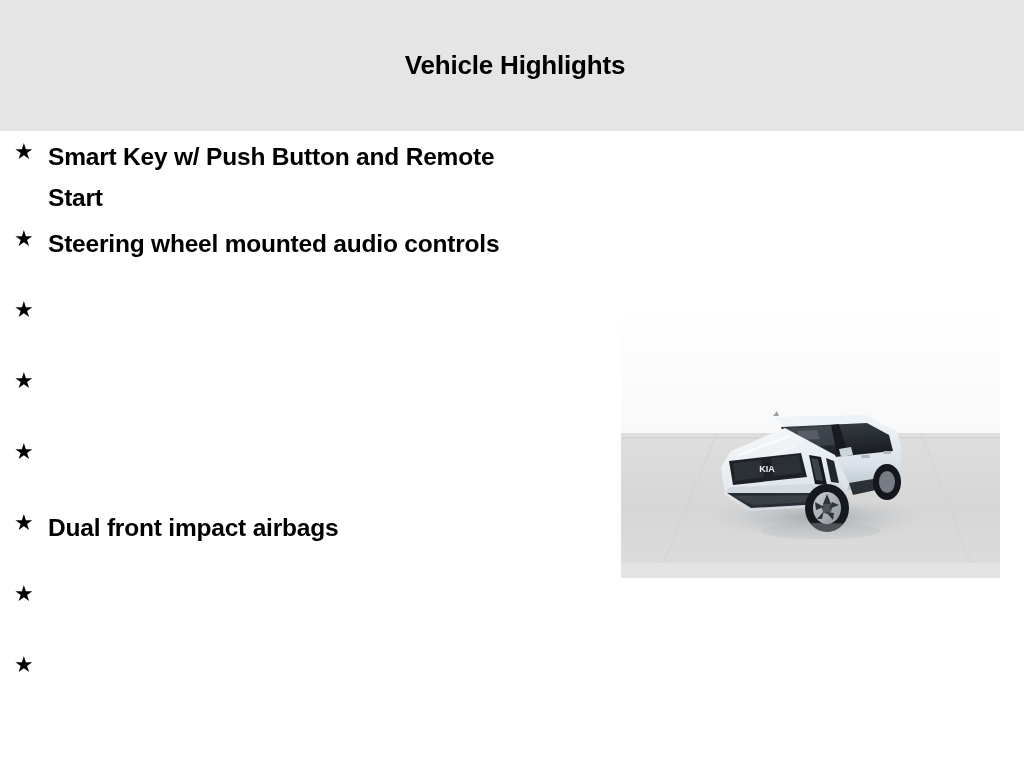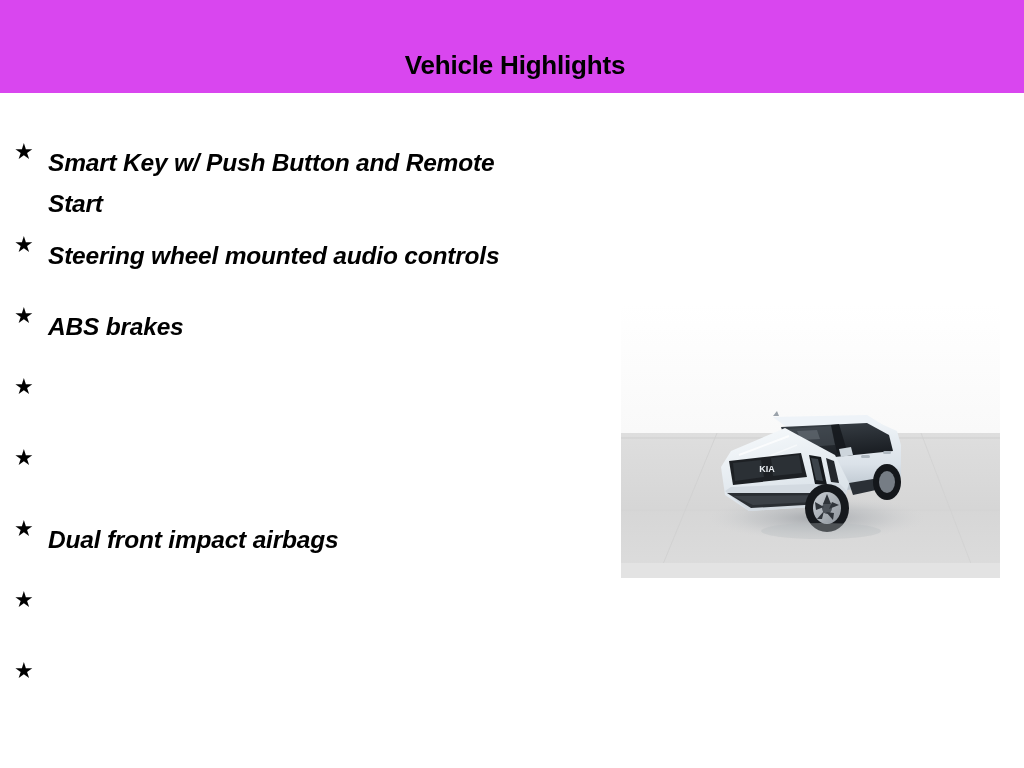--- a/index.html
+++ b/index.html
@@ -15,22 +15,22 @@
     overflow: hidden;
     position: relative;
   }
 
   
   #header-band {
     position: absolute;
     left: 0;
     top: 0;
     width: 1024px;
-    height: 93px;
-    background: #d946ef;
+    height: 131px;
+    background: #e5e5e5;
     box-sizing: border-box;
   }
   #page-title {
     position: absolute;
     left: 0;
     top: 50px;
     width: 1030px;
     text-align: center;
     font-size: 26px;
     font-weight: bold;
@@ -68,23 +68,22 @@
     text-align: left;
     font-family: "DejaVu Sans", sans-serif;
   }
   .highlight-label {
     flex: 1 1 auto;
     font-size: 24.5px;
     font-weight: bold;
     color: #000000;
     line-height: 41px;
     letter-spacing: -0.2px;
-    padding-top: 11px;
+    padding-top: 5px;
     max-width: 500px;
-    font-style: italic;
   }
 
   
   #vehicle-photo {
     position: absolute;
     left: 621px;
     top: 305px;
     width: 379px;
     height: 273px;
     overflow: hidden;
@@ -107,21 +106,20 @@
   <li class="highlight-item">
     <span class="bullet-star">★</span>
     <span class="highlight-label">Smart Key w/ Push Button and Remote Start</span>
   </li>
   <li class="highlight-item">
     <span class="bullet-star">★</span>
     <span class="highlight-label">Steering wheel mounted audio controls</span>
   </li>
   <li class="highlight-item">
     <span class="bullet-star">★</span>
-    <span class="highlight-label">ABS brakes</span>
   </li>
   <li class="highlight-item">
     <span class="bullet-star">★</span>
   </li>
   <li class="highlight-item">
     <span class="bullet-star">★</span>
   </li>
   <li class="highlight-item">
     <span class="bullet-star">★</span>
     <span class="highlight-label">Dual front impact airbags</span>

